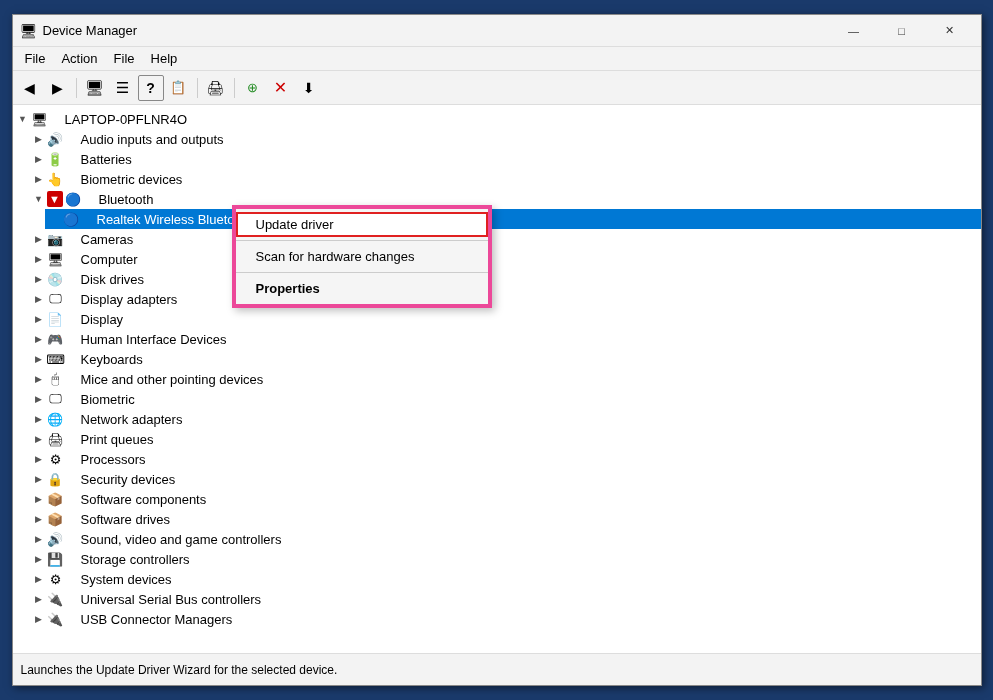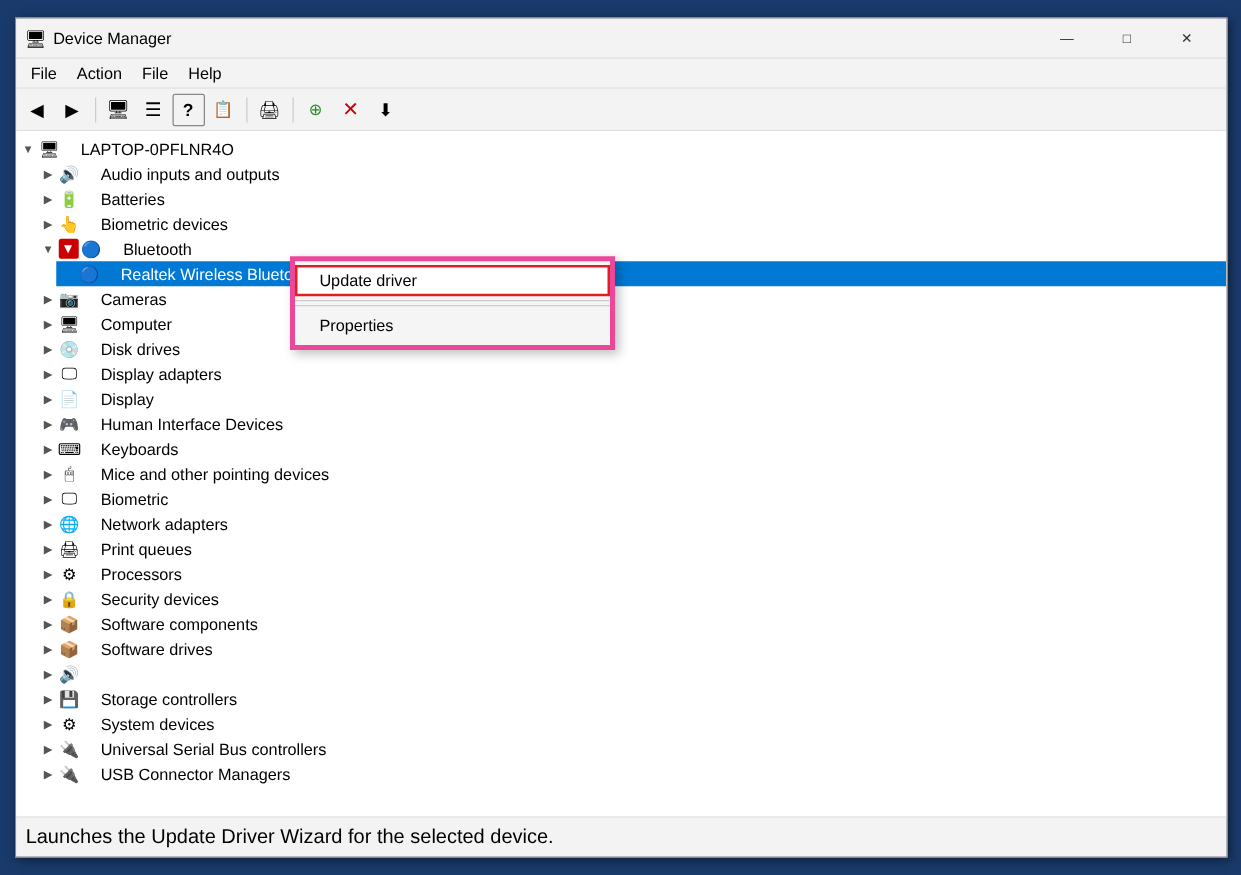--- a/index.html
+++ b/index.html
@@ -179,21 +179,21 @@
       border: 2px solid #e02020;
       font-weight: normal;
       padding: 3px 18px;
     }
     .ctx-separator {
       height: 1px;
       background: #ccc;
       margin: 3px 0;
     }
     .ctx-item.bold {
-      font-weight: normal;
+      font-weight: bold;
     }
     
     .red-badge {
       width: 16px;
       height: 16px;
       background: #cc0000;
       border-radius: 2px;
       display: flex;
       align-items: center;
       justify-content: center;
@@ -203,21 +203,21 @@
       margin-right: 2px;
       flex-shrink: 0;
     }
     .status-bar {
       height: 32px;
       background: #f3f3f3;
       border-top: 1px solid #ddd;
       display: flex;
       align-items: center;
       padding: 15px 8px;
-      font-size: 16px;
+      font-size: 12px;
       color: #000;
     }
   </style>
 </head>
 <body>
 
 <div class="window">
 
   <div class="title-bar">
     <div class="title-bar-left">
@@ -380,20 +380,21 @@
 
       <div class="tree-item indent-1">
         <div class="chevron">▶</div>
         <div class="item-icon">📦</div>
         <span class="item-label">Software drives</span>
       </div>
 
       <div class="tree-item indent-1">
         <div class="chevron">▶</div>
         <div class="item-icon">🔊</div>
+        <span class="item-label">Sound, video and game controllers</span>
       </div>
 
       <div class="tree-item indent-1">
         <div class="chevron">▶</div>
         <div class="item-icon">💾</div>
         <span class="item-label">Storage controllers</span>
       </div>
 
       <div class="tree-item indent-1">
         <div class="chevron">▶</div>
@@ -411,20 +412,21 @@
         <div class="chevron">▶</div>
         <div class="item-icon">🔌</div>
         <span class="item-label">USB Connector Managers</span>
       </div>
 
     </div>
 
     <div class="context-menu">
       <div class="ctx-item active">Update driver</div>
       <div class="ctx-separator"></div>
+      <div class="ctx-item">Scan for hardware changes</div>
       <div class="ctx-separator"></div>
       <div class="ctx-item bold">Properties</div>
     </div>
 
   </div>
 
   <div class="status-bar">
     <span>Launches the Update Driver Wizard for the selected device.</span>
   </div>
 </div>

